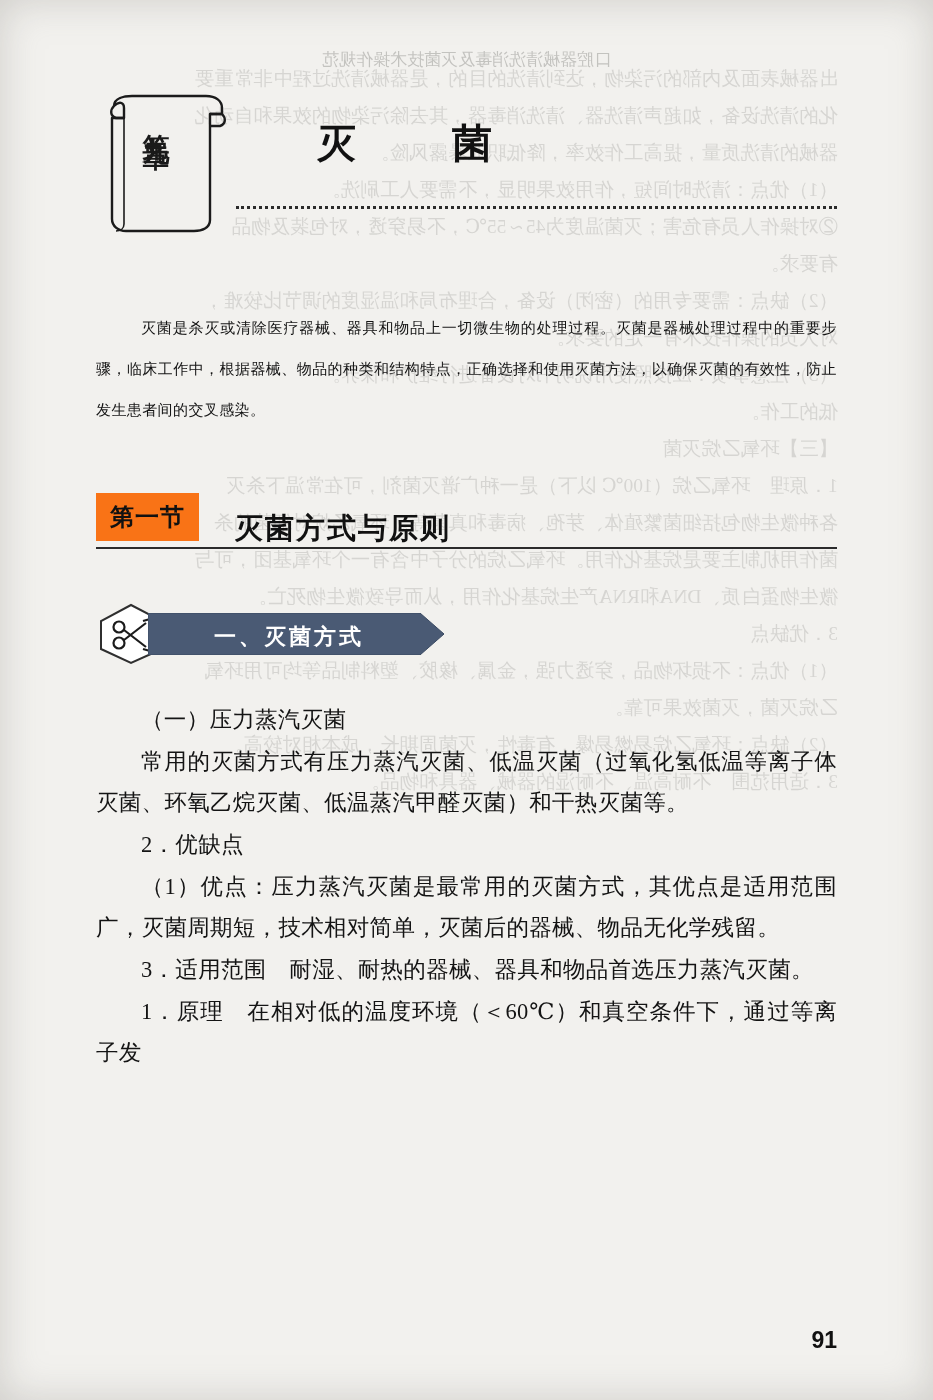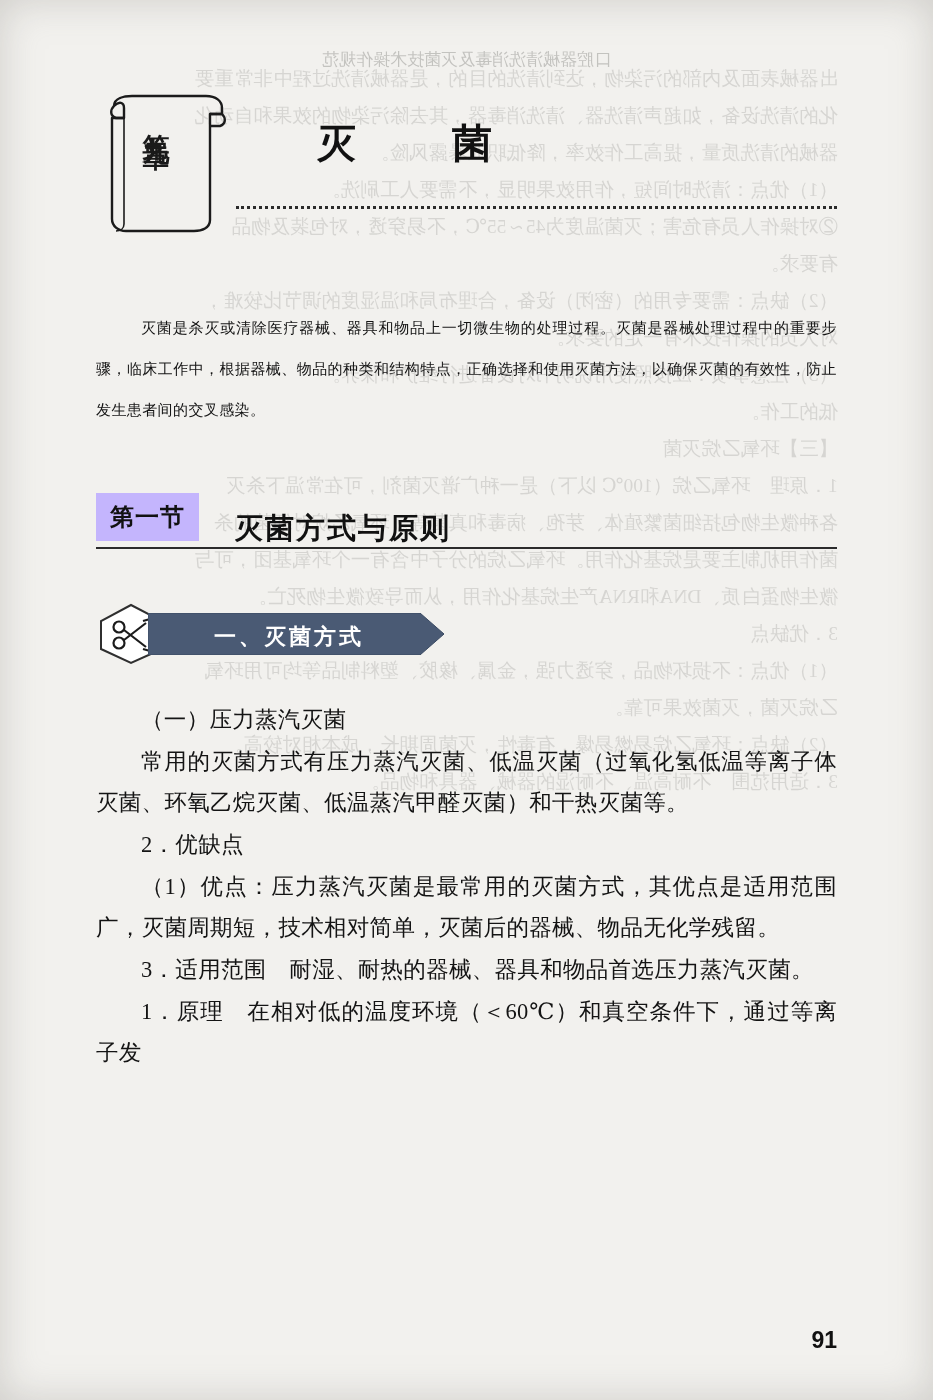--- a/index.html
+++ b/index.html
@@ -118,21 +118,21 @@
   
   .section-bar {
     margin-top: 62px;
     position: relative;
     height: 48px;
   }
   .section-bar .tag {
     position: absolute;
     left: 0;
     top: 0;
-    background: #c4b5fd;
+    background: #f97316;
     color: #111;
     font-size: 24px;
     font-weight: bold;
     font-family: "Liberation Sans", "DejaVu Sans", sans-serif;
     padding: 8px 14px;
     letter-spacing: 1px;
   }
   .section-bar .title {
     position: absolute;
     left: 138px;

